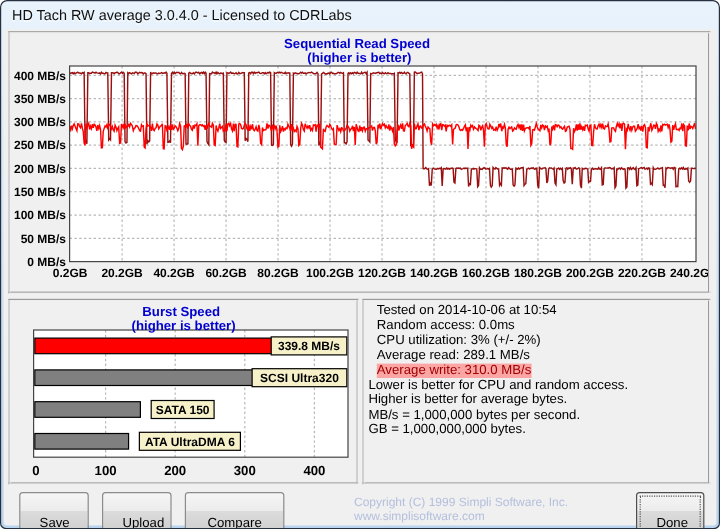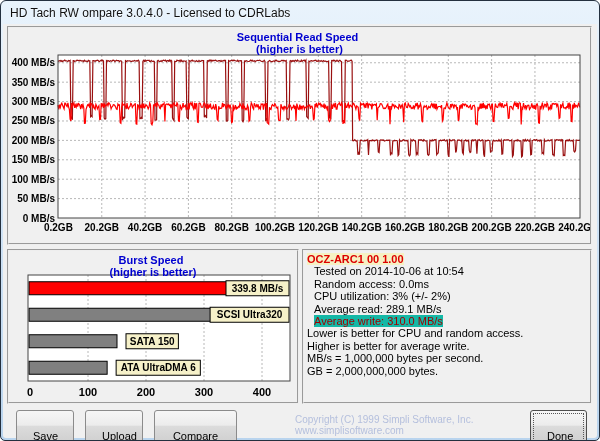--- a/index.html
+++ b/index.html
@@ -26,21 +26,21 @@
   svg { position:absolute; left:0; top:0; }
   svg text { font-family:"Liberation Sans",sans-serif; fill:#000; }
   .tick   { font-size:10px; font-weight:bold; }
   .btick  { font-size:11px; font-weight:bold; }
   .blabel { font-size:10px; font-weight:bold; }
 
   .info-body { padding:2px 2px 0 3px; font-size:11px; line-height:12.4px; color:#000; }
   .info-title span { background:#f6f1c3; color:#dd0000; font-weight:bold; }
   .info-detail { padding-left:7px; }
   .info-write  { padding-left:7px; }
-  .info-write span { background:#14b8a6; color:#a00000; }
+  .info-write span { background:#fca5a5; color:#a00000; }
   .info-notes  { }
 
   .btn { position:absolute; top:386px; height:21px; box-sizing:border-box;
     font-family:"Liberation Sans",sans-serif; font-size:11px; color:#000;
     background:linear-gradient(#f6f6f6,#ececec 45%,#dcdcdc 46%,#cfcfcf);
     border:1px solid #8b8b8b; border-radius:3px; text-align:center; line-height:18px; padding:16px; }
   #btn-save    { left:13px;  width:58px; }
   #btn-upload  { left:82px;  width:58px; }
   #btn-compare { left:151px; width:83px; }
   #btn-done    { left:527px; width:57px; border-color:#4e4e4e; }
@@ -48,21 +48,21 @@
     border:1px dotted #555; pointer-events:none; }
   .btn u { text-decoration:underline; }
 
   .copyright { position:absolute; top:390px; left:292px; width:232px; font-size:10px; color:#b4bfdd; }
 </style>
 </head>
 <body>
 
 <div class="window">
   <div class="titlebar">
-    <span>HD Tach RW ompare 3.0.4.0 - Licensed to CDRLabs</span>
+    <span>HD Tach RW average 3.0.4.0 - Licensed to CDRLabs</span>
   </div>
   <div class="client">
 
     <div class="panel" id="seq-panel">
       <svg id="seq-svg" width="581" height="215" viewBox="0 0 581 215">
           <rect x="49" y="27" width="522" height="163" fill="#ffffff"></rect>
           <line x1="49" y1="34.76190476190476" x2="571" y2="34.76190476190476" stroke="#b8b8b8" stroke-dasharray="2,2"></line>
           <text x="46" y="38.26190476190476" text-anchor="end" class="tick">400 MB/s</text>
           <line x1="49" y1="54.16666666666666" x2="571" y2="54.16666666666666" stroke="#b8b8b8" stroke-dasharray="2,2"></line>
           <text x="46" y="57.66666666666666" text-anchor="end" class="tick">350 MB/s</text>
@@ -136,33 +136,32 @@
           <rect x="107.14" y="109.25" width="84.2" height="15" fill="#f6f1c9" stroke="#000000"></rect>
           <text x="149.24" y="120.25" text-anchor="middle" class="blabel">ATA UltraDMA 6</text>
           <rect x="19" y="24" width="262" height="106" fill="none" stroke="#444444"></rect>
         </svg>
       <div class="chart-title">Burst Speed</div>
       <div class="chart-subtitle">(higher is better)</div>
     </div>
 
     <div class="panel" id="info-panel">
       <div class="info-body">
-        <div class="info-title"><span>OCZ-ARC1 00 1.00</span></div>
         <div id="info-details">
             <div class="info-detail">Tested on 2014-10-06 at 10:54</div>
             <div class="info-detail">Random access: 0.0ms</div>
             <div class="info-detail">CPU utilization: 3% (+/- 2%)</div>
             <div class="info-detail">Average read: 289.1 MB/s</div>
           </div>
         <div class="info-write"><span>Average write: 310.0 MB/s</span></div>
         <div class="info-notes" id="info-notes">
             <div class="info-note">Lower is better for CPU and random access.</div>
-            <div class="info-note">Higher is better for average write.</div>
+            <div class="info-note">Higher is better for average bytes.</div>
             <div class="info-note">MB/s = 1,000,000 bytes per second.</div>
-            <div class="info-note">GB = 2,000,000,000 bytes.</div>
+            <div class="info-note">GB = 1,000,000,000 bytes.</div>
           </div>
       </div>
     </div>
 
     <button class="btn" id="btn-save"><u>S</u>ave Results</button>
     <button class="btn" id="btn-upload"><u>U</u>pload Results</button>
     <button class="btn" id="btn-compare"><u>C</u>ompare Another Drive</button>
     <div class="copyright">Copyright (C) 1999 Simpli Software, Inc. www.simplisoftware.com</div>
     <button class="btn" id="btn-done"><u>D</u>one</button>
 

